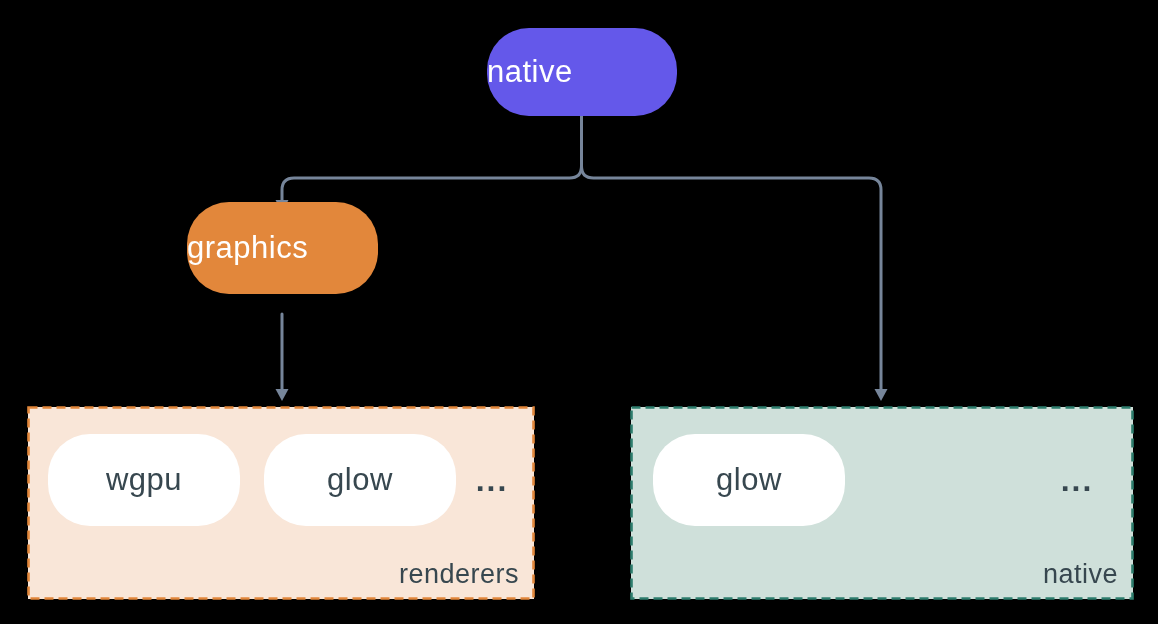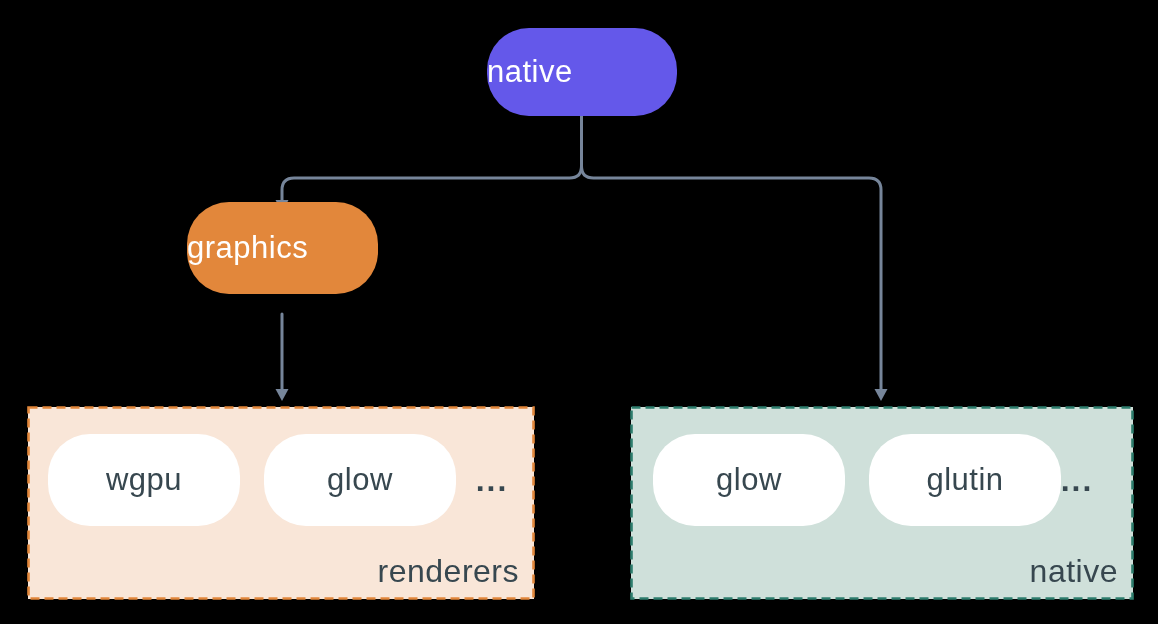--- a/index.html
+++ b/index.html
@@ -29,21 +29,21 @@
   }
   .group-shells {
     left: 631px;
     width: 502px;
     background: var(--shells-fill);
   }
   .group-label {
     position: absolute;
     right: 15px;
     bottom: 9px;
-    font-size: 32px;
+    font-size: 27px;
     color: var(--text-dark);
     letter-spacing: 0.5px;
   }
 
   
   .node {
     position: absolute;
     display: flex;
     align-items: center;
     border-radius: 42px;
@@ -125,23 +125,20 @@
       <span>wgpu</span>
     </div>
     <div class="ellipsis">...</div>
     <div class="group-label">renderers</div>
   </div>
 
   <div class="group group-shells">
     <div class="item-pill pill-1">
       <span>glow</span>
     </div>
-    <div class="item-pill pill-2">
-      <span>glutin</span>
-    </div>
     <div class="ellipsis">...</div>
     <div class="group-label">native</div>
   </div>
 
   <svg class="connector-layer" viewBox="0 0 1158 624" xmlns="http://www.w3.org/2000/svg">
     <defs>
       <marker id="arrowhead" markerUnits="userSpaceOnUse" markerWidth="18" markerHeight="18" refX="1" refY="8" orient="auto">
         <path d="M0,1.5 L12,8 L0,14.5 z" style="fill: var(--connector);"></path>
       </marker>
     </defs>

